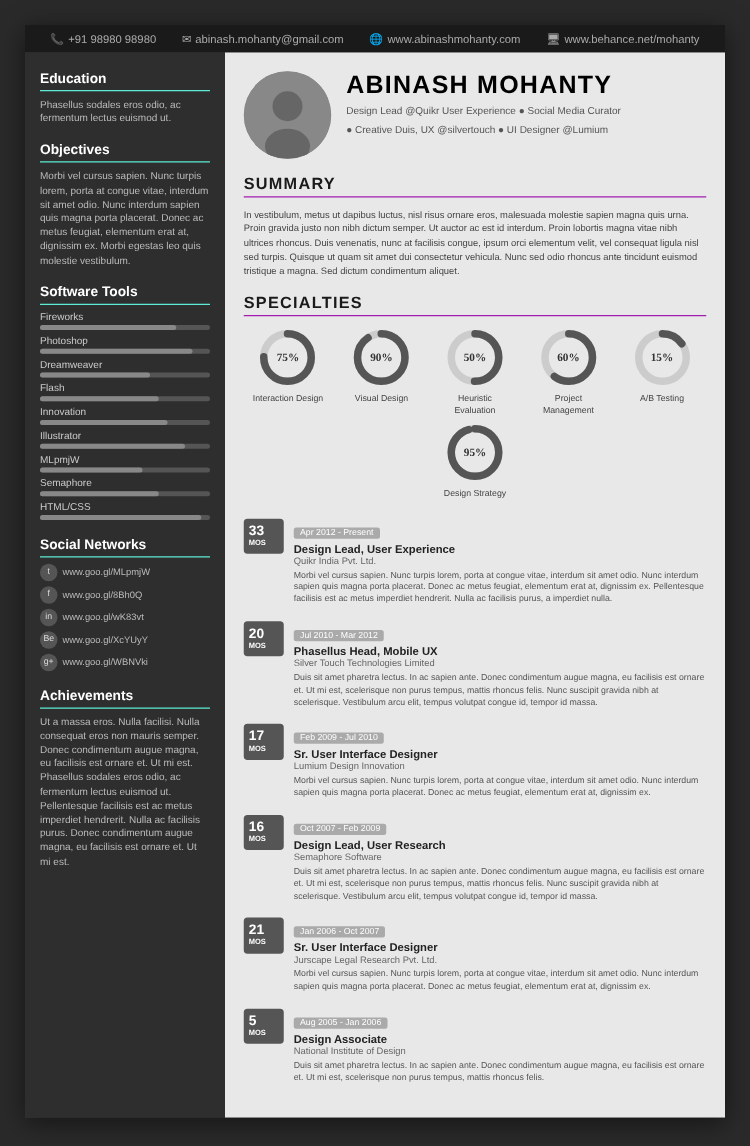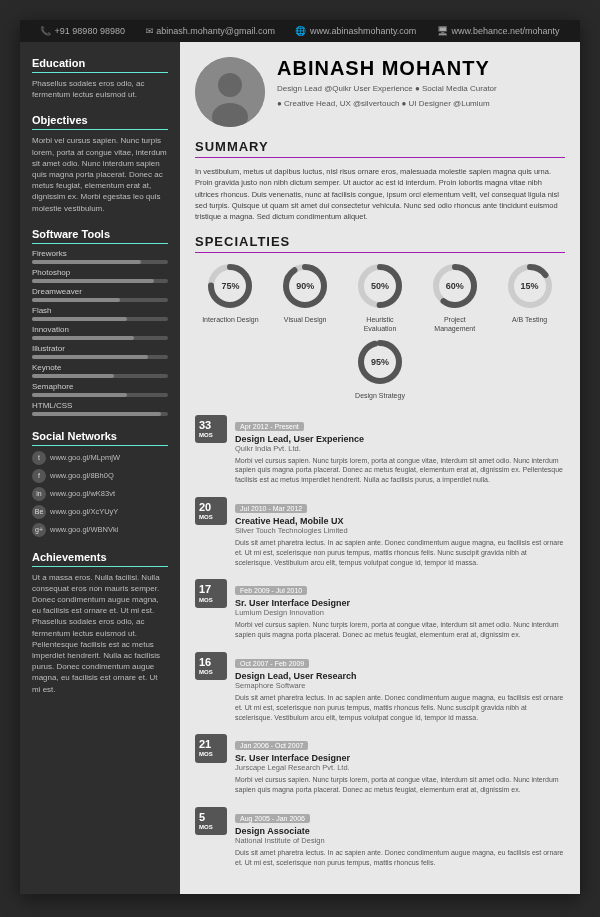--- a/index.html
+++ b/index.html
@@ -163,20 +163,21 @@
     .specialty-item {
       display: flex;
       flex-direction: column;
       align-items: center;
       width: 60px;
     }
     .donut-container {
       position: relative;
       width: 50px;
       height: 50px;
+      font-family: Liberation Serif, serif;
     }
     .donut-container svg {
       transform: rotate(-90deg);
     }
     .donut-label-center {
       position: absolute;
       top: 50%;
       left: 50%;
       transform: translate(-50%, -50%);
       font-size: 9px;
@@ -308,21 +309,21 @@
       <div class="skill-bar-fill" style="width:75%"></div>
     </div>
   </div>
             <div class="skill-item">
     <div class="skill-label">Illustrator</div>
     <div class="skill-bar-bg">
       <div class="skill-bar-fill" style="width:85%"></div>
     </div>
   </div>
             <div class="skill-item">
-    <div class="skill-label">Keynote</div>
+    <div class="skill-label">MLpmjW</div>
     <div class="skill-bar-bg">
       <div class="skill-bar-fill" style="width:60%"></div>
     </div>
   </div>
             <div class="skill-item">
     <div class="skill-label">Semaphore</div>
     <div class="skill-bar-bg">
       <div class="skill-bar-fill" style="width:70%"></div>
     </div>
   </div>
@@ -381,21 +382,21 @@
         <div class="avatar">
           <svg width="70" height="70" viewBox="0 0 70 70">
             <circle cx="35" cy="35" r="35" fill="#888"></circle>
             <circle cx="35" cy="28" r="12" fill="#666"></circle>
             <ellipse cx="35" cy="60" rx="18" ry="14" fill="#666"></ellipse>
           </svg>
         </div>
         <div class="name-block">
           <div class="name-title">ABINASH MOHANTY</div>
           <div class="name-subtitle">Design Lead @Quikr User Experience ● Social Media Curator</div>
-          <div class="name-subtitle">● Creative Head, UX @silvertouch ● UI Designer @Lumium</div>
+          <div class="name-subtitle">● Creative Duis, UX @silvertouch ● UI Designer @Lumium</div>
         </div>
       </div>
 
       <div class="section-title">Summary</div>
       <div class="summary-text">In vestibulum, metus ut dapibus luctus, nisl risus ornare eros, malesuada molestie sapien magna quis urna. Proin gravida justo non nibh dictum semper. Ut auctor ac est id interdum. Proin lobortis magna vitae nibh ultrices rhoncus. Duis venenatis, nunc at facilisis congue, ipsum orci elementum velit, vel consequat ligula nisl sed turpis. Quisque ut quam sit amet dui consectetur vehicula. Nunc sed odio rhoncus ante tincidunt euismod tristique a magna. Sed dictum condimentum aliquet.</div>
 
       <div class="section-title">Specialties</div>
       <div class="specialties-row" id="specialties-container">
           <div class="specialty-item">
     <div class="donut-container">
@@ -472,21 +473,21 @@
       <div class="work-desc">Morbi vel cursus sapien. Nunc turpis lorem, porta at congue vitae, interdum sit amet odio. Nunc interdum sapien quis magna porta placerat. Donec ac metus feugiat, elementum erat at, dignissim ex. Pellentesque facilisis est ac metus imperdiet hendrerit. Nulla ac facilisis purus, a imperdiet nulla.</div>
     </div>
   </div>
           <div class="work-item">
     <div class="work-badge">
       <div class="num">20</div>
       <div class="unit">MOS</div>
     </div>
     <div class="work-details">
       <div class="work-period">Jul 2010 - Mar 2012</div>
-      <div class="work-job-title">Creative Head, Mobile UX</div>
+      <div class="work-job-title">Phasellus Head, Mobile UX</div>
       <div class="work-company">Silver Touch Technologies Limited</div>
       <div class="work-desc">Duis sit amet pharetra lectus. In ac sapien ante. Donec condimentum augue magna, eu facilisis est ornare et. Ut mi est, scelerisque non purus tempus, mattis rhoncus felis. Nunc suscipit gravida nibh at scelerisque. Vestibulum arcu elit, tempus volutpat congue id, tempor id massa.</div>
     </div>
   </div>
           <div class="work-item">
     <div class="work-badge">
       <div class="num">17</div>
       <div class="unit">MOS</div>
     </div>
     <div class="work-details">

